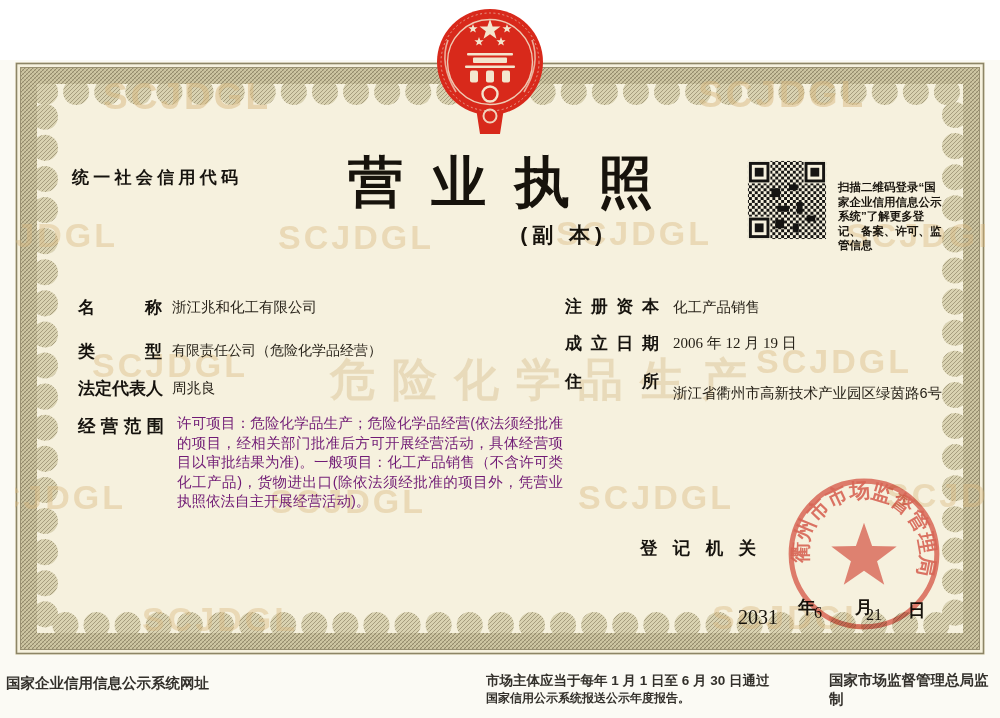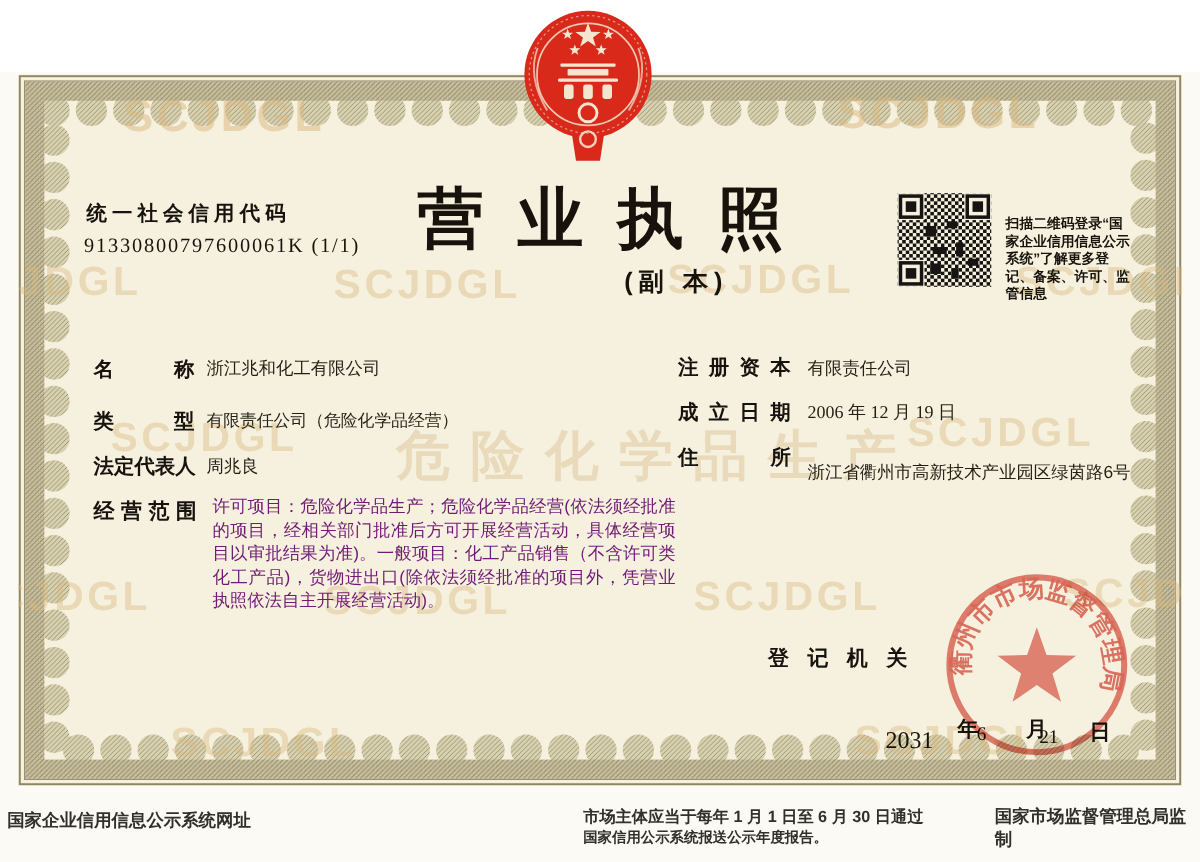--- a/index.html
+++ b/index.html
@@ -75,21 +75,20 @@
     <div class="code-label justify justify-chars">
         <span>统</span>
         <span>一</span>
         <span>社</span>
         <span>会</span>
         <span>信</span>
         <span>用</span>
         <span>代</span>
         <span>码</span>
       </div>
-    <div class="code-value">91330800797600061K (1/1)</div>
 
     <div class="title justify justify-chars">
         <span>营</span>
         <span>业</span>
         <span>执</span>
         <span>照</span>
       </div>
     <div class="subtitle">(副 本)</div>
 
     <svg style="position:absolute;left:731px;top:97px" width="82" height="82" viewBox="0 0 84 84">
@@ -154,21 +153,21 @@
         <span>围</span>
       </div>
     <div class="scope">许可项目：危险化学品生产；危险化学品经营(依法须经批准的项目，经相关部门批准后方可开展经营活动，具体经营项目以审批结果为准)。一般项目：化工产品销售（不含许可类化工产品)，货物进出口(除依法须经批准的项目外，凭营业执照依法自主开展经营活动)。</div>
 
     <div class="lbl justify justify-chars" style="left:550px;top:233px;width:94px">
         <span>注</span>
         <span>册</span>
         <span>资</span>
         <span>本</span>
       </div>
-    <div class="val" style="left:658px;top:236px">有限责任公司</div>
+    <div class="val" style="left:658px;top:236px">化工产品销售</div>
 
     <div class="lbl justify justify-chars" style="left:550px;top:270px;width:94px">
         <span>成</span>
         <span>立</span>
         <span>日</span>
         <span>期</span>
       </div>
     <div class="val num" style="left:658px;top:272px;font-size:15px">2006 年 12 月 19 日</div>
 
     <div class="lbl justify justify-chars" style="left:550px;top:308px;width:94px">

